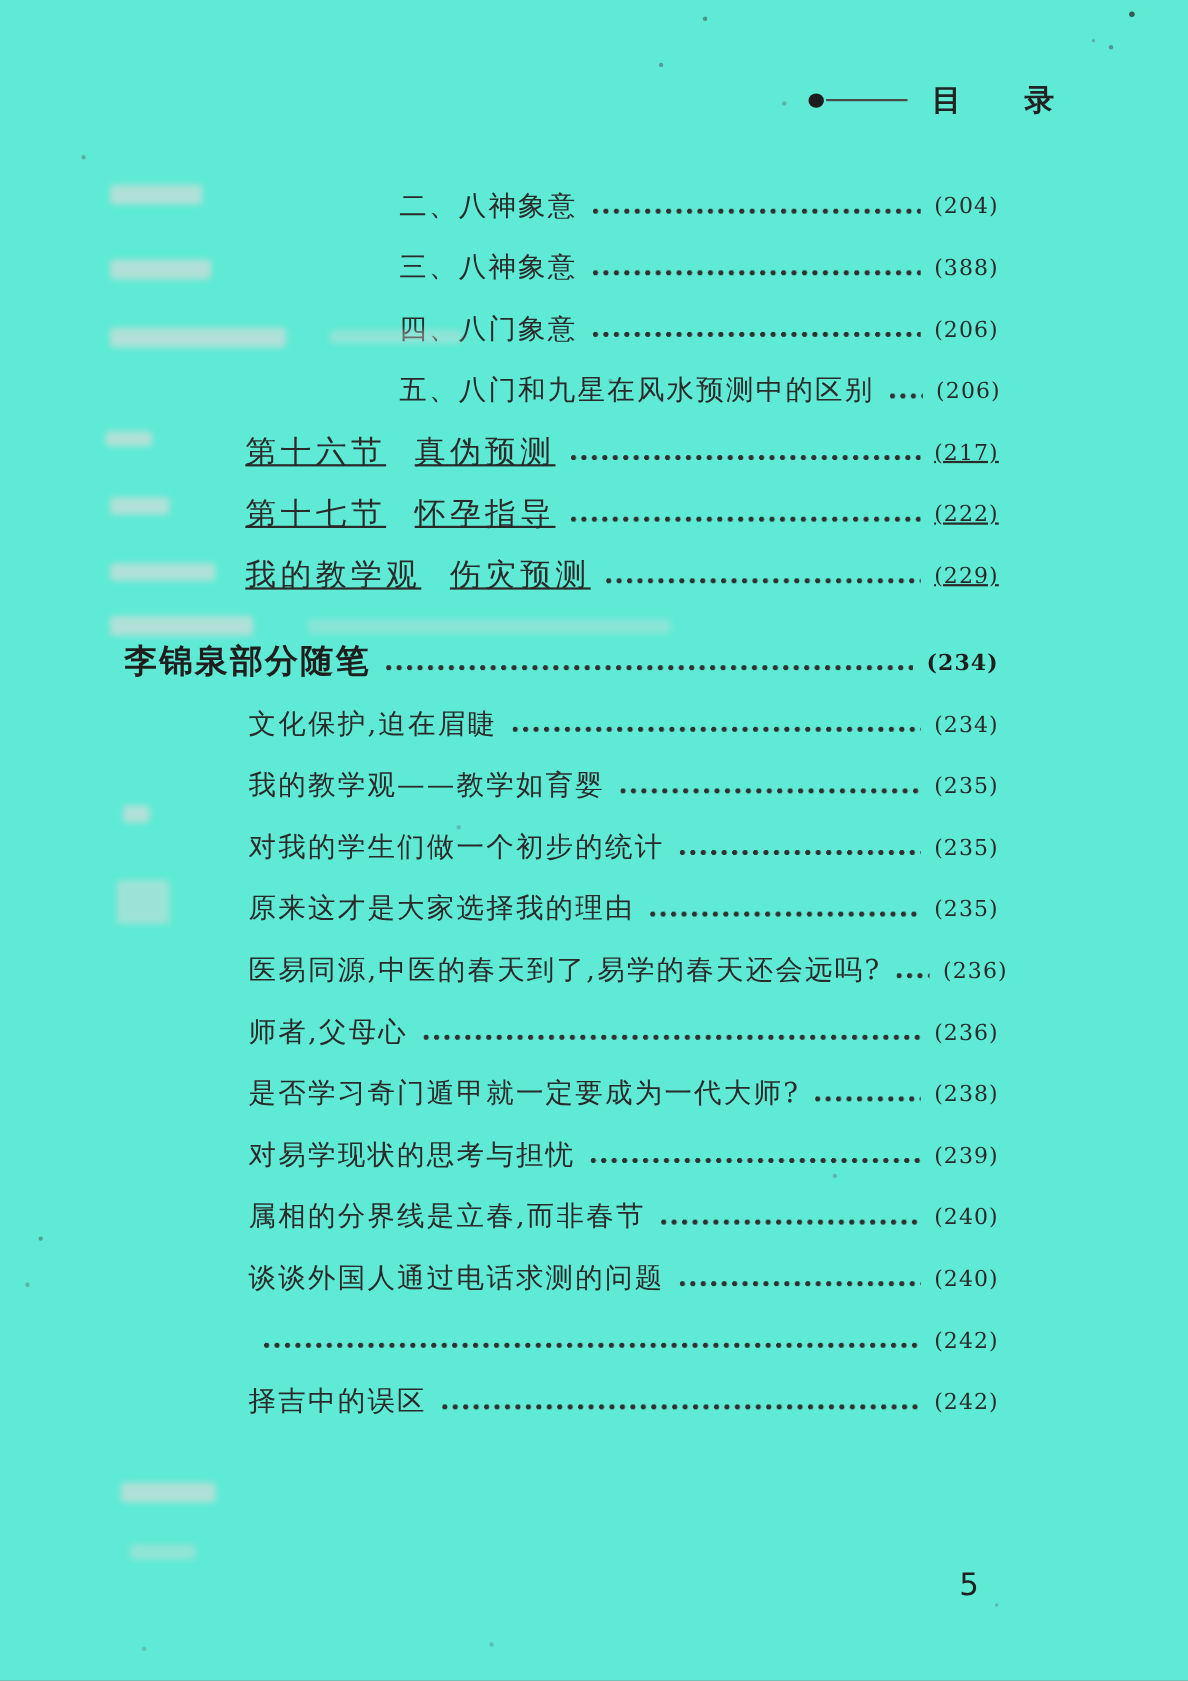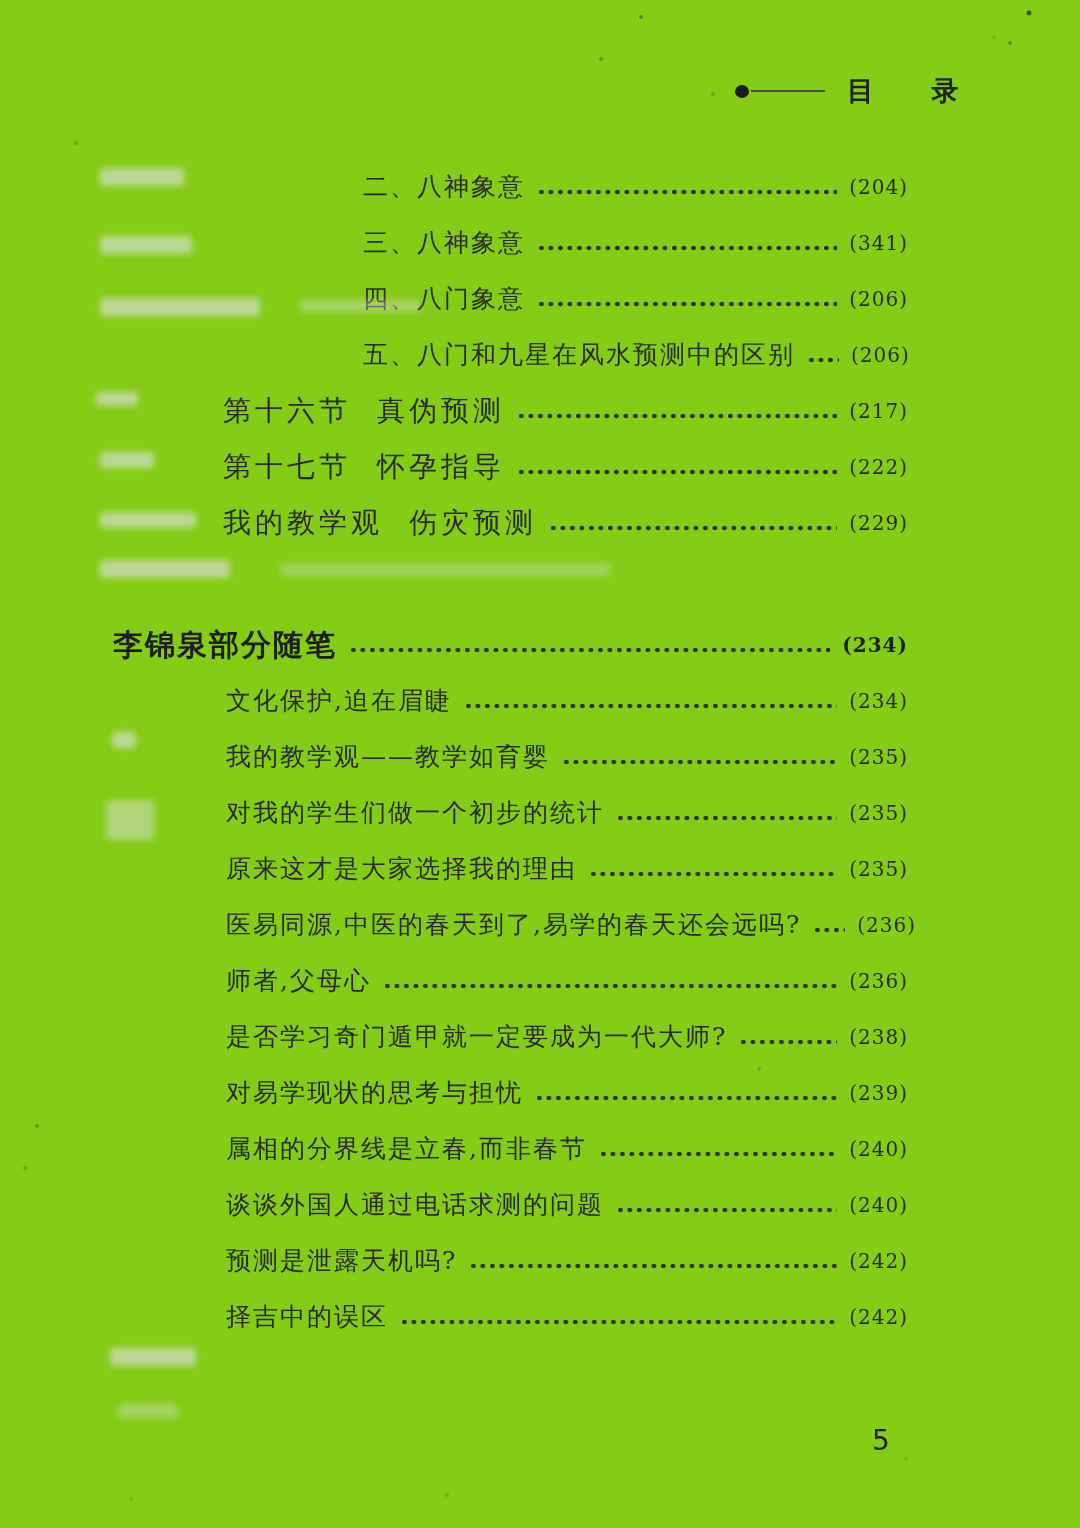--- a/index.html
+++ b/index.html
@@ -1,20 +1,20 @@
 <!DOCTYPE html>
 <html><head>
 <meta charset="utf-8">
 <style>
   html,body { margin:0; padding:0; background:#888; }
   .page {
     position:relative;
     width:1080px; height:1528px;
     margin:0 auto;
-    background:#84cc16;
+    background:#5eead4;
     overflow:hidden;
     font-family:"DejaVu Serif","Liberation Serif",serif;
     color:#2a2a2a;
   }
 
   
   .header {
     position:absolute; top:74px; left:735px;
     display:flex; align-items:center;
     height:34px;
@@ -57,29 +57,29 @@
     background-repeat:repeat-x;
     min-width:30px;
   }
   .row .pg {
     white-space:nowrap; font-size:20px; letter-spacing:1px;
     font-family:"DejaVu Serif","Liberation Serif",serif;
     flex:0 0 auto;
   }
 
   .t-sub     { padding-left:250px; }
-  .t-section { padding-left:110px; font-size:28px; letter-spacing:4px; }
+  .t-section { padding-left:110px; font-size:28px; letter-spacing:4px;text-decoration:underline; }
   .t-essay   { padding-left:113px; }
   .t-chapter {
     padding-left:0;
     font-family:"DejaVu Sans","Liberation Sans",sans-serif;
     font-weight:bold; font-size:30px; letter-spacing:2px;
     color:#1e1e1e;
   }
-  .gap-before { margin-top:88px; }
+  .gap-before { margin-top:45px; }
 
   
   .folio {
     position:absolute; left:872px; top:1424px;
     font-size:28px; color:#1f1f1f;
     font-family:"DejaVu Sans","Liberation Sans",sans-serif;
   }
 
   
   .bleed {
@@ -128,21 +128,21 @@
       <div class="row t-sub">
 
       <span class="title">二、八神象意</span>
       <span class="dots"></span>
       <span class="pg">(204)</span>
     </div>
       <div class="row t-sub">
 
       <span class="title">三、八神象意</span>
       <span class="dots"></span>
-      <span class="pg">(341)</span>
+      <span class="pg">(388)</span>
     </div>
       <div class="row t-sub">
 
       <span class="title">四、八门象意</span>
       <span class="dots"></span>
       <span class="pg">(206)</span>
     </div>
       <div class="row t-sub">
 
       <span class="title">五、八门和九星在风水预测中的区别</span>
@@ -228,21 +228,20 @@
       <span class="pg">(240)</span>
     </div>
       <div class="row t-essay">
 
       <span class="title">谈谈外国人通过电话求测的问题</span>
       <span class="dots"></span>
       <span class="pg">(240)</span>
     </div>
       <div class="row t-essay">
 
-      <span class="title">预测是泄露天机吗?</span>
       <span class="dots"></span>
       <span class="pg">(242)</span>
     </div>
       <div class="row t-essay">
 
       <span class="title">择吉中的误区</span>
       <span class="dots"></span>
       <span class="pg">(242)</span>
     </div>
     </div>

